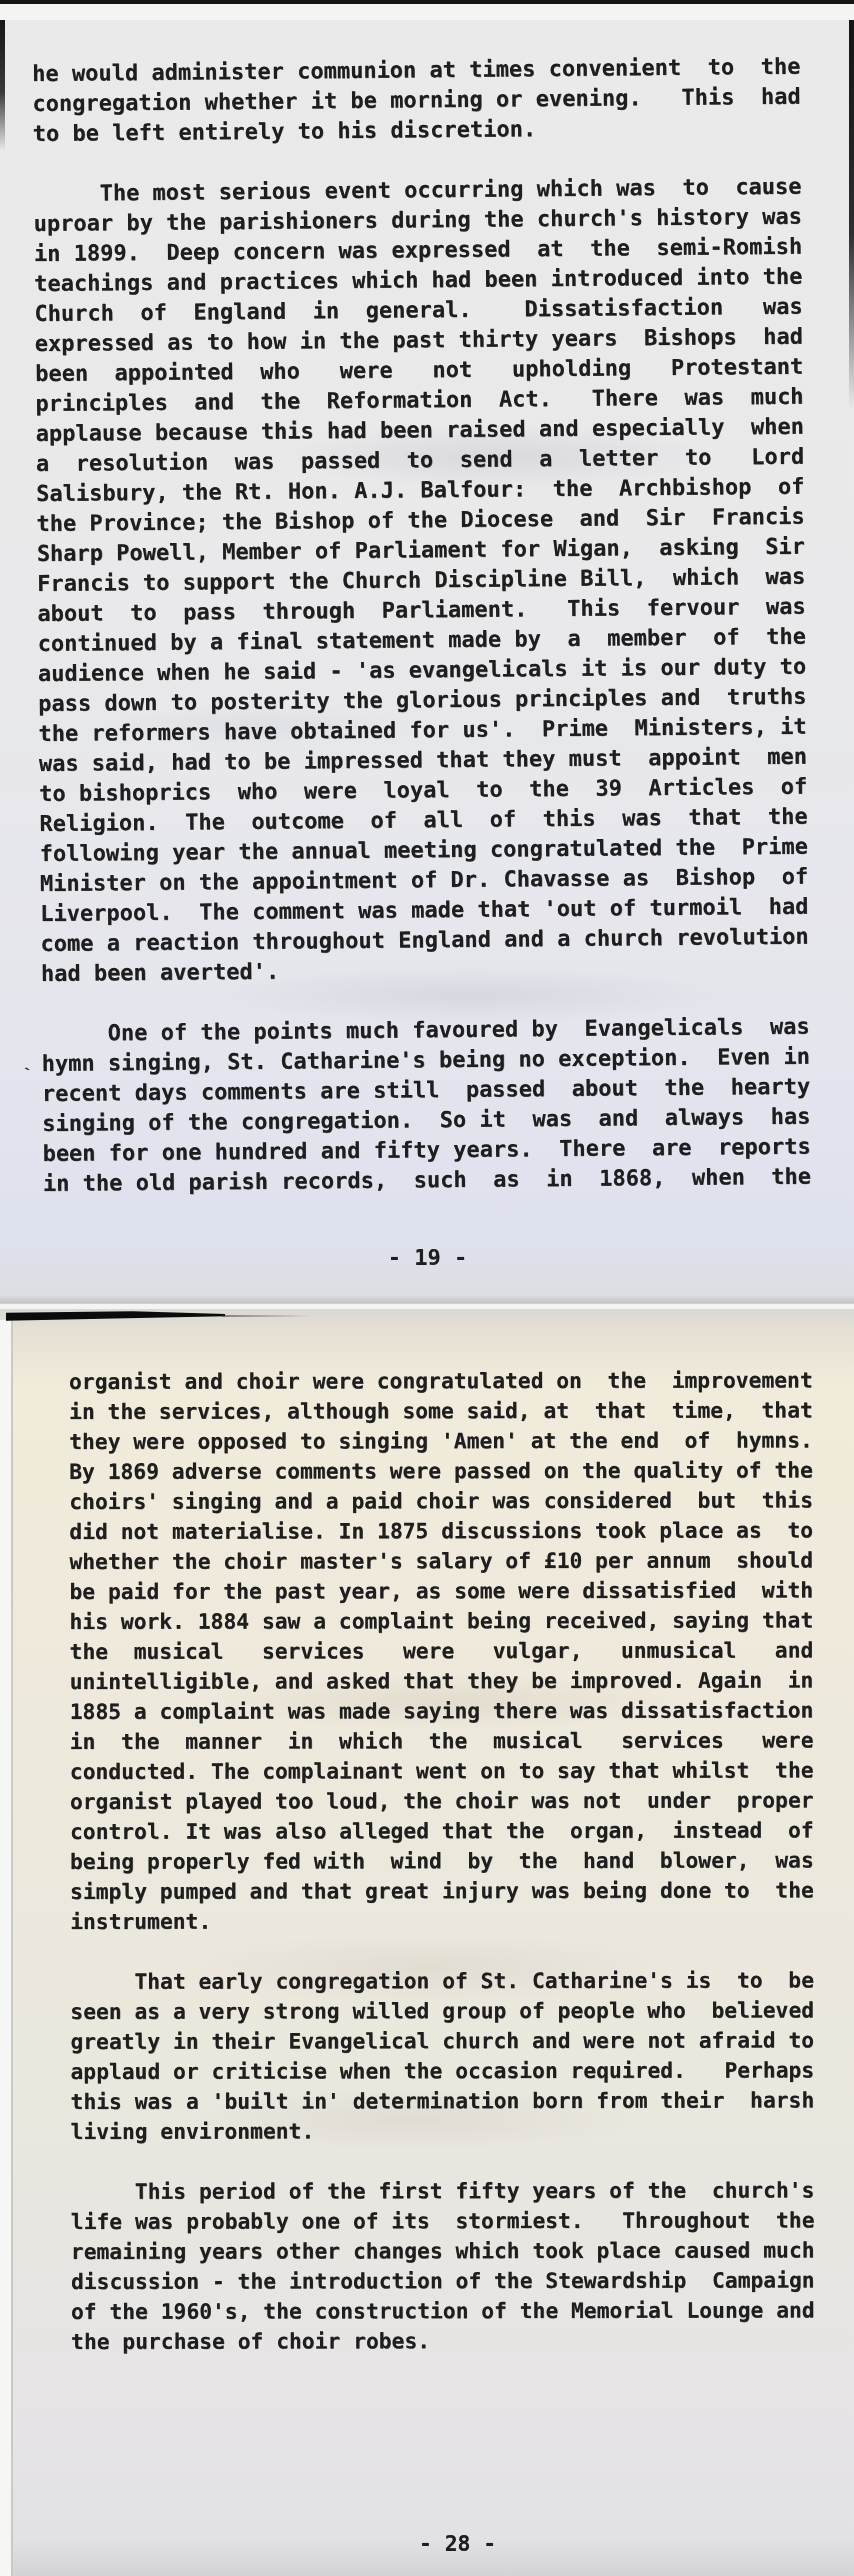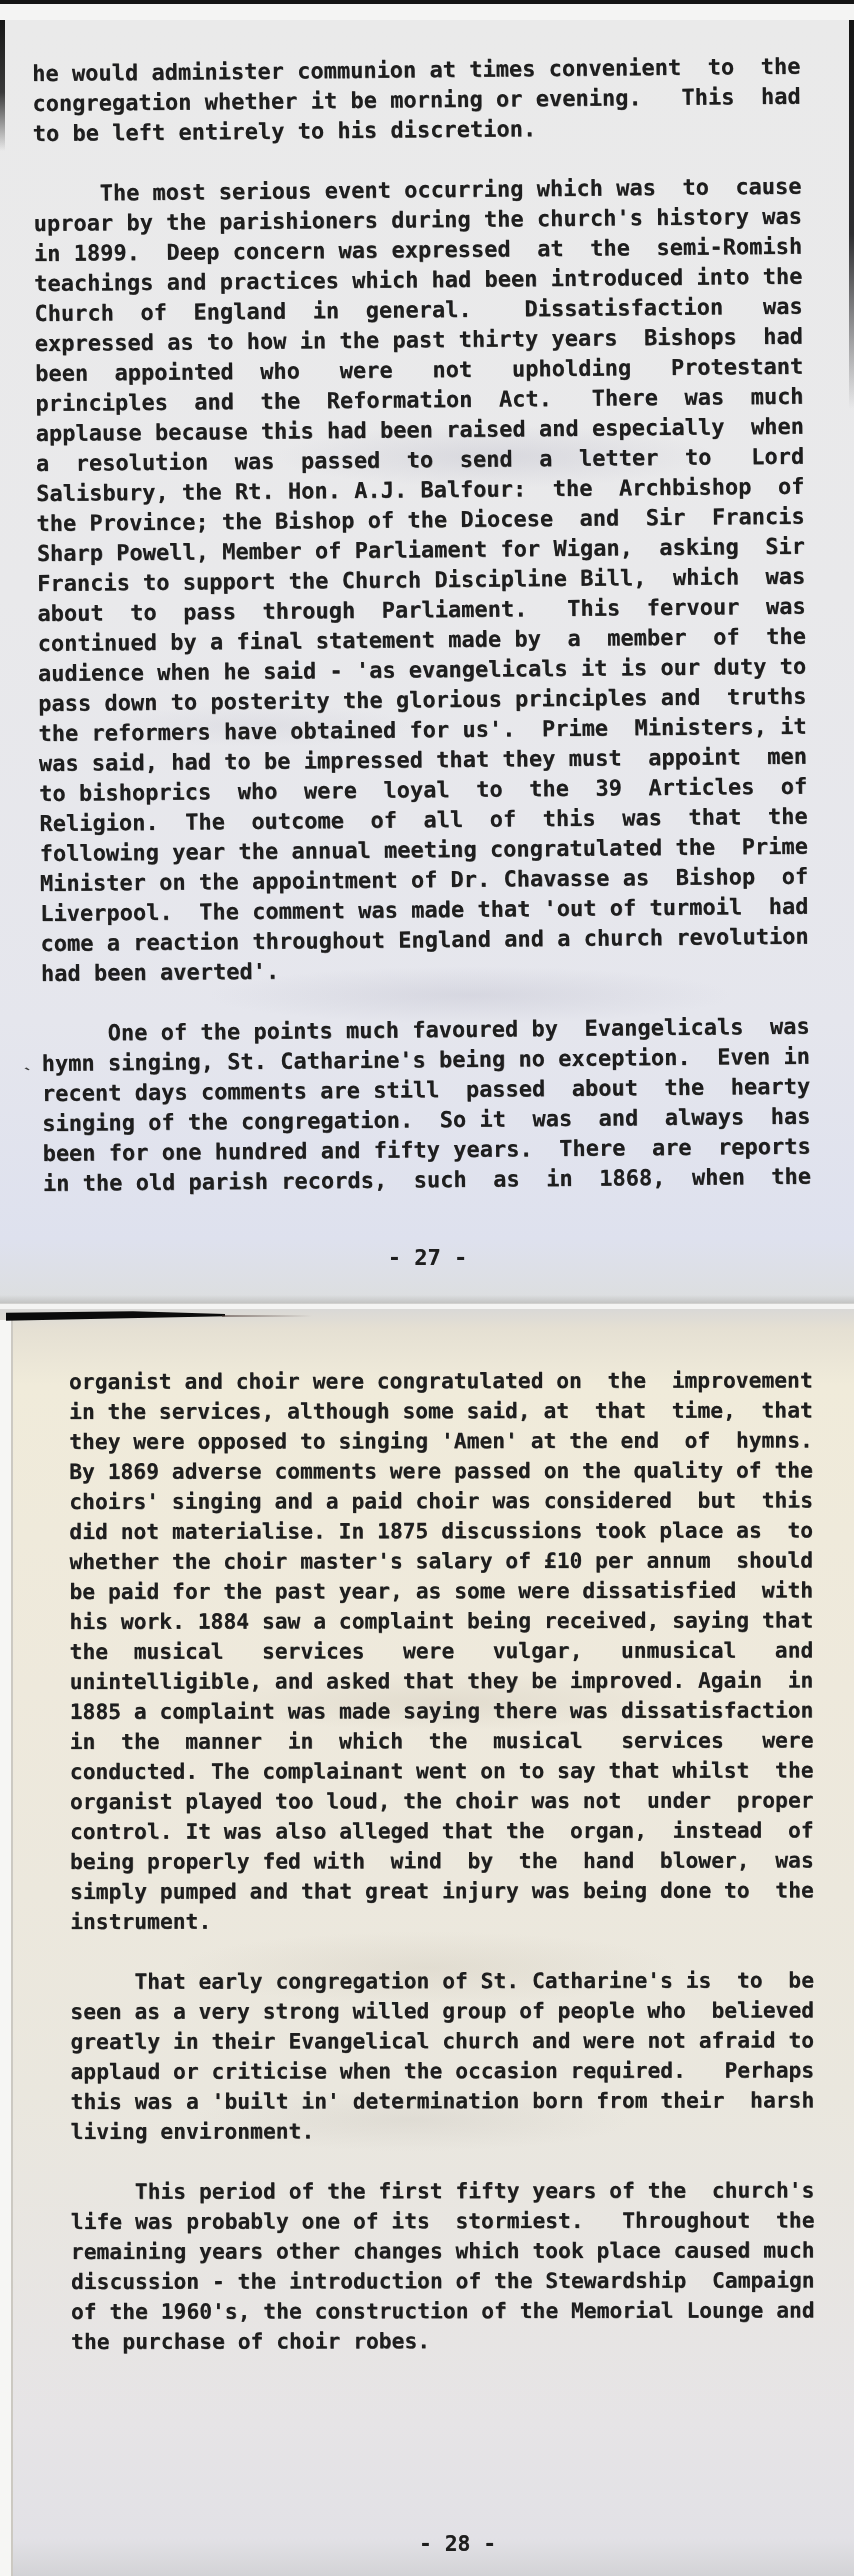--- a/index.html
+++ b/index.html
@@ -133,21 +133,21 @@
       <div class="tl">     One of the points much favoured by  Evangelicals  was</div>
       <div class="tl">hymn singing, St. Catharine's being no exception.  Even in</div>
       <div class="tl">recent days comments are still  passed  about  the  hearty</div>
       <div class="tl">singing of the congregation.  So it  was  and  always  has</div>
       <div class="tl">been for one hundred and fifty years.  There  are  reports</div>
       <div class="tl">in the old parish records,  such  as  in  1868,  when  the</div>
     </div>
   </div>
 
   <div class="stray">`</div>
-  <div class="pagenum pn1">- 27 -</div>
+  <div class="pagenum pn1">- 19 -</div>
 </div>
 
 <div class="page page2">
   <div class="ghost g2"></div>
   <div class="p2-edge-left"></div>
   <div class="tear"></div>
   <div class="tear-tail"></div>
 
   <div class="textblock tb2">
     <div class="para">

